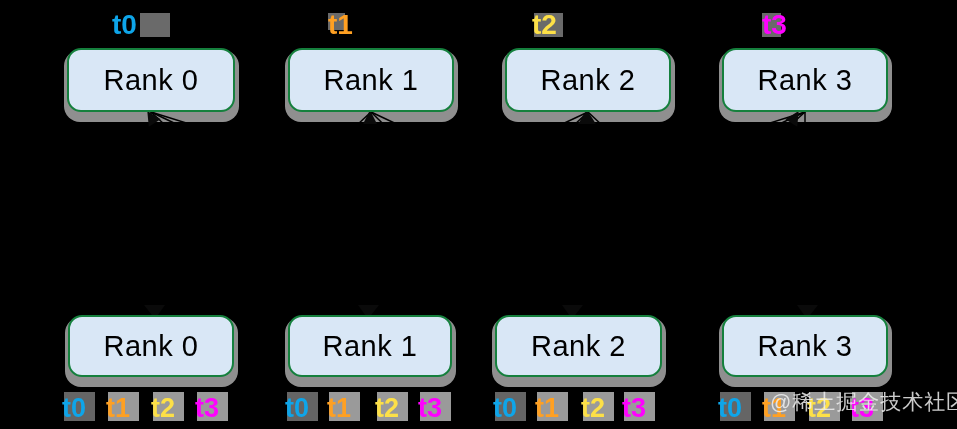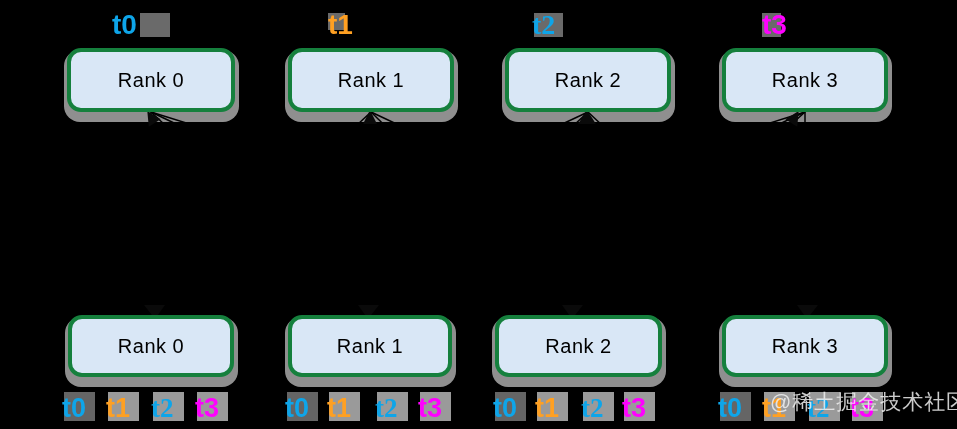--- a/index.html
+++ b/index.html
@@ -14,25 +14,25 @@
   
   .shadow{
     position:absolute;
     background:#8f8f8f;
     border-radius:16px;
   }
   
   .rankbox{
     position:absolute;
     background:#d9e7f6;
-    border:4px solid #15803d;
+    border:2px solid #15803d;
     border-radius:14px;
     display:flex;align-items:center;justify-content:center;
     box-sizing:border-box;
-    font-size:20px;
+    font-size:29px;
     color:#000;
     letter-spacing:0.5px;
   }
   
   .arrows{position:absolute;left:0;top:0;z-index:2;}
   .rankbox{z-index:3;}
   .shadow{z-index:1;}
   
   .tlabel{
     position:absolute;top:11px;height:28px;width:64px;
@@ -49,21 +49,21 @@
   .blabel .patch{position:absolute;left:0;top:0;width:31px;height:29px;z-index:0;}
   .patch-dark{background:#656565;}
   .patch-mid{background:#9a9a9a;}
   .blabel .txt{
     position:relative;z-index:1;display:block;
     font-weight:bold;font-size:27px;line-height:29px;
     transform:translate(-2px,2px);
   }
   .c-t0{color:#0ea5e9;}
   .c-t1{color:#ffa022;}
-  .c-t2{color:#0ea5e9;font-family:Liberation Serif, serif;}
+  .c-t2{color:#fde047;}
   .c-t3{color:#ff00ff;}
   .watermark{
     position:absolute;left:770px;top:390px;z-index:5;
     font-size:21px;line-height:24px;
     color:rgba(238,238,238,0.85);
     white-space:nowrap;
     letter-spacing:1px;
   }
 </style>
 </head>

